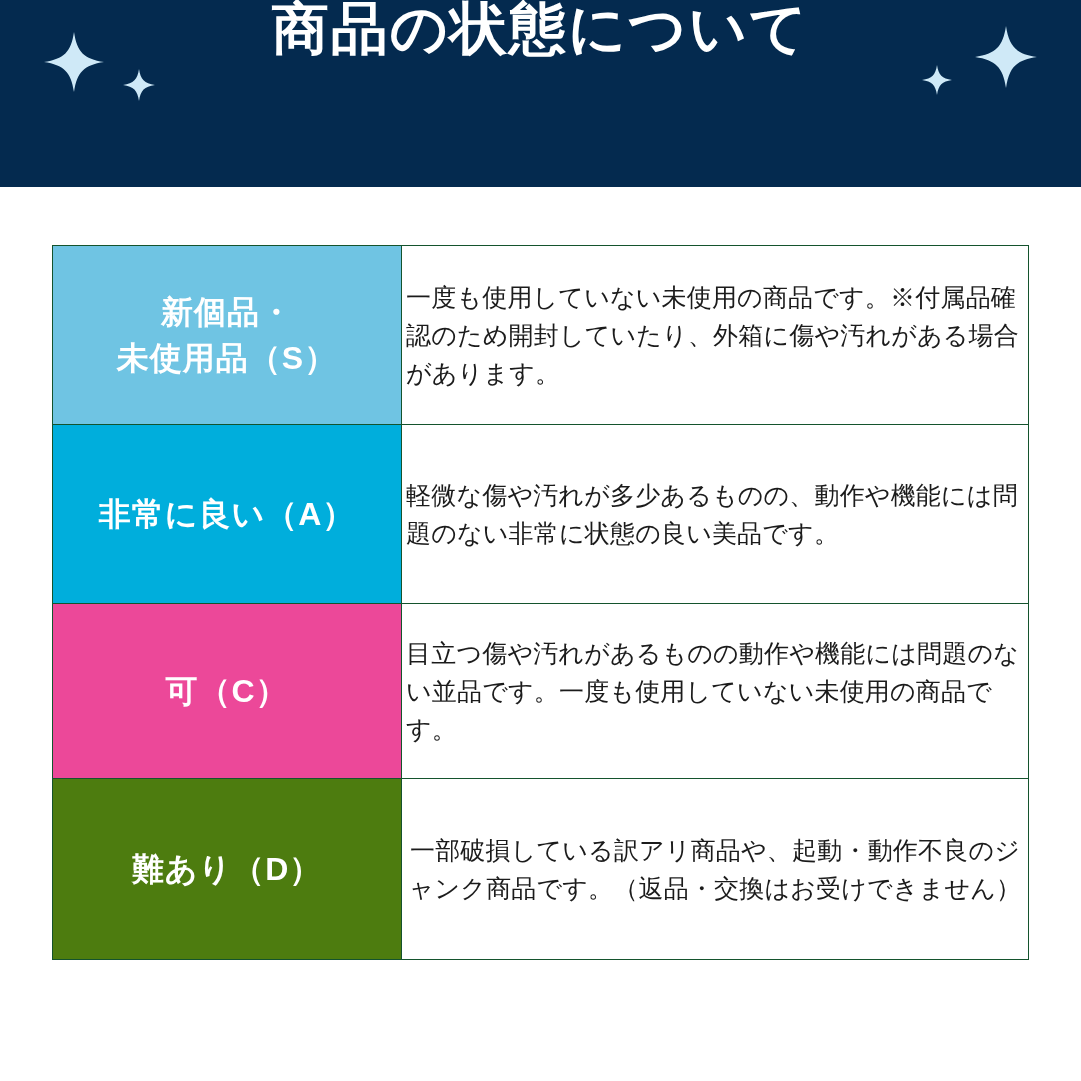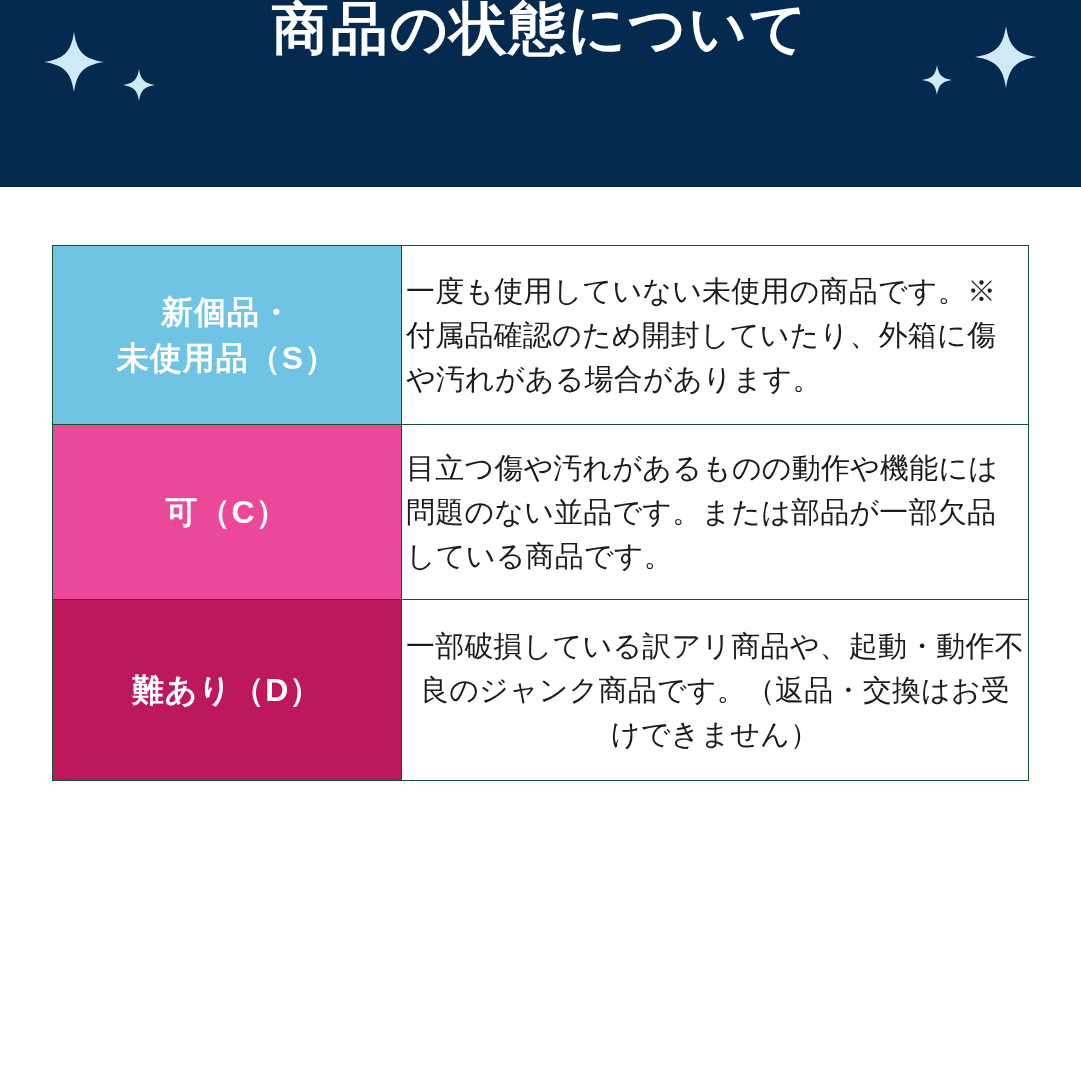--- a/index.html
+++ b/index.html
@@ -68,21 +68,21 @@
     color: #ffffff;
     font-weight: bold;
     font-size: 32px;
     line-height: 1.45;
     letter-spacing: 1px;
     padding: 10px 6px;
   }
   td.grade-desc {
     padding: 20px 26px 22px 26px;
     color: #1b1b1b;
-    font-size: 29px;
+    font-size: 25px;
     line-height: 1.52;
     letter-spacing: 0.2px;
   }
   .grade-label .lab-line { display: block; }
 
   
   .row-s  td { height: 170px; }
   .row-a  td { height: 170px; }
   .row-b  td { height: 166px; }
   .row-c  td { height: 166px; }
@@ -124,30 +124,36 @@
   <table class="grade-table">
     <tbody>
       <tr class="row-s">
         <td class="grade-label" style="background:#6FC4E3">
           <span class="lab-line">新個品・</span>
           <span class="lab-line">未使用品（S）</span>
         </td>
         <td class="grade-desc">一度も使用していない未使用の商品です。※付属品確認のため開封していたり、外箱に傷や汚れがある場合があります。</td>
       </tr>
 
+      <tr class="row-a">
+        <td class="grade-label" style="background:#00AEDC">
+          <span class="lab-line">非常に良い（A）</span>
+        </td>
+        <td class="grade-desc">軽微な傷や汚れが多少あるものの、動作や機能には問題のない非常に状態の良い美品です。</td>
+      </tr>
 
 
       <tr class="row-c">
         <td class="grade-label" style="background:#ec4899">
           <span class="lab-line">可（C）</span>
         </td>
-        <td class="grade-desc">目立つ傷や汚れがあるものの動作や機能には問題のない並品です。または部品が一部欠品している商品です。</td>
+        <td class="grade-desc">目立つ傷や汚れがあるものの動作や機能には問題のない並品です。一度も使用していない未使用の商品です。</td>
       </tr>
 
       <tr class="row-d">
-        <td class="grade-label" style="background:#be185d">
+        <td class="grade-label" style="background:#4d7c0f">
           <span class="lab-line">難あり（D）</span>
         </td>
         <td class="grade-desc">一部破損している訳アリ商品や、起動・動作不良のジャンク商品です。（返品・交換はお受けできません）</td>
       </tr>
     </tbody>
   </table>
 </div>
 
 </body></html>

